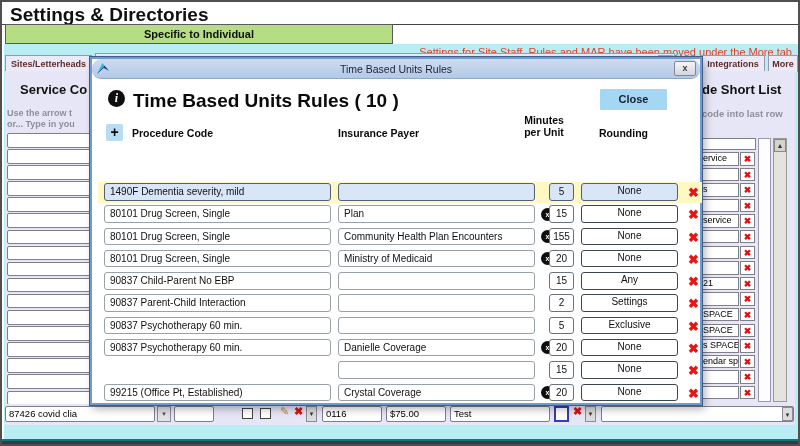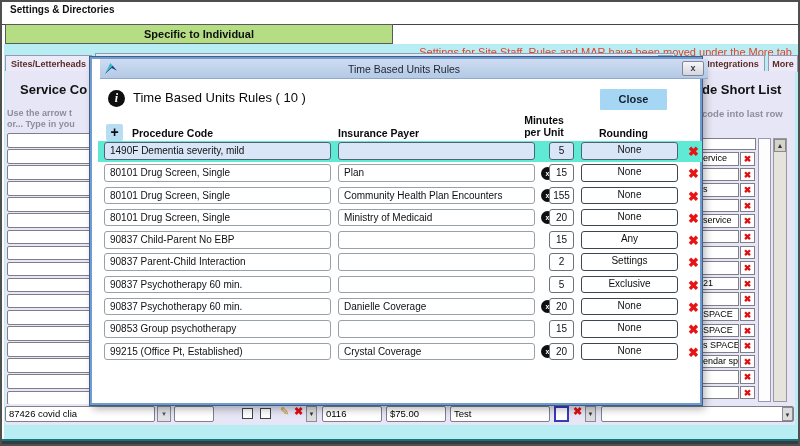--- a/index.html
+++ b/index.html
@@ -1,21 +1,21 @@
 <!DOCTYPE html>
 <html><head>
 <meta charset="utf-8">
 <style>
   * { margin:0; padding:0; box-sizing:border-box; }
   body { font-family:"Liberation Sans", sans-serif; background:#888; }
   #frame { position:relative; width:800px; height:446px; background:#fff;
            border:2px solid #4f4f4f; overflow:hidden; }
 
   
-  .page-title { position:absolute; left:8px; top:2px; font-size:10px; font-weight:bold; color:#111; }
+  .page-title { position:absolute; left:8px; top:2px; font-size:19px; font-weight:bold; color:#111; }
   .tabline { position:absolute; left:0; top:22px; width:796px; height:1px; background:#444; }
   .tab { position:absolute; top:22px; height:20px; border:1px solid #5a5a5a; text-align:center;
          font-size:11px; font-weight:bold; line-height:18px; color:#101010; }
   .tab-individual { left:3px; width:388px; background:#b5de84; }
   .tab-group { left:391px; width:404px; background:#b8edf4; border-bottom:none; }
 
   .body-bg { position:absolute; left:2px; top:42px; width:794px; height:395px; background:#b8edf4; }
   .notice { position:absolute; right:6px; top:44px; font-size:11px; color:#e8402a; }
 
   
@@ -66,48 +66,48 @@
   .red-x  { position:absolute; top:403px; font-size:11px; font-weight:900; color:#e01010; }
   .spinner { position:absolute; top:404px; width:11px; height:16px; background:#dcdcdc; border:1px solid #8a8a9a;
              font-size:6px; text-align:center; line-height:15px; color:#333; }
   .focus-box { position:absolute; top:404px; width:15px; height:16px; background:#fff; border:2px solid #3a3ab8; }
 
   .bottom-band { position:absolute; left:0; top:437px; width:796px; height:7px; background:#363c3e; border-top:2px solid #17727f; }
 
   
   .modal { position:absolute; left:88px; top:55px; width:612px; height:348px; background:#fff;
            border:2px solid #6f9bd1; box-shadow:0 0 0 1px #3f5f88, 3px 4px 8px rgba(0,0,0,.3); }
-  .titlebar { position:absolute; left:8px; top:0; width:100%; height:20px;
-              background:linear-gradient(#cfdcf0,#b3c9e6); border-bottom:1px solid #8fa8c8; }
+  .titlebar { position:absolute; left:0; top:0; width:100%; height:20px;
+              background:linear-gradient(#cfdcf0,#b3c9e6); border-bottom:1px solid #8fa8c8;border-radius:9px; }
   .titlebar-text { position:absolute; width:100%; text-align:center; font-size:10.5px; color:#1c2430; line-height:20px; }
   .app-icon { position:absolute; left:5px; top:4px; width:12px; height:11px;
               background:linear-gradient(135deg,#35b9c9 45%,#1d3f8e 45%);
               clip-path:polygon(0 100%, 45% 0, 100% 70%, 55% 45%); }
   .tb-close { position:absolute; right:4px; top:2px; width:22px; height:15px;
               background:linear-gradient(#f5f5f9,#d5d5de); border:1px solid #84849a; border-radius:2px;
               font-size:9px; font-weight:bold; color:#3a3a46; text-align:center; line-height:13px; }
 
   .info-icon { position:absolute; left:16px; top:31px; width:17px; height:17px; border-radius:50%;
                background:#0e0e0e; color:#fff; font-family:"Liberation Serif",serif; font-style:italic;
                font-weight:bold; font-size:12px; text-align:center; line-height:16px; }
-  .modal-heading { position:absolute; left:41px; top:31px; font-size:13px; font-weight:normal; color:#0a0a0a; }
+  .modal-heading { position:absolute; left:41px; top:31px; font-size:19px; font-weight:bold; color:#0a0a0a; }
   .close-btn { position:absolute; left:508px; top:30px; width:67px; height:21px; background:#a5d7f5;
                font-size:11px; font-weight:bold; color:#16202c; text-align:center; line-height:21px; border-radius:1px; }
 
   .plus-btn { position:absolute; left:14px; top:65px; width:17px; height:17px; background:#b8dcf2;
               font-size:14px; font-weight:bold; color:#0a0a0a; text-align:center; line-height:16px; border-radius:2px; }
   .col-label { position:absolute; font-size:10.5px; font-weight:bold; color:#0a0a0a; }
   .col-proc  { left:40px;  top:68px; }
   .col-payer { left:246px; top:68px; }
   .col-min   { left:422px; top:55px; width:60px; text-align:center; white-space:pre-line; line-height:12px; }
   .col-round { left:483px; top:68px; width:97px; text-align:center; }
 
   .rule-rows { position:absolute; left:6px; top:82px; width:604px; }
   .rule-row { position:relative; height:20.6px; margin-bottom:1.7px; }
-  .rule-row.selected { background:#5eead4; }
+  .rule-row.selected { background:#fef9c3;margin-top:41px; }
   .rbox { position:absolute; top:1px; height:17.5px; background:#fff; border:1px solid #98a0a8; border-radius:3px;
           font-size:10px; line-height:15.5px; padding:0 5px; overflow:hidden; white-space:nowrap; color:#101010; }
   .r-proc { left:6px;  width:227px; }
   .r-payer{ left:240px; width:197px; }
   .r-min  { left:451px; width:25px; text-align:center; padding:0; border-color:#6a727a; }
   .r-round{ left:483px; width:97px; text-align:center; padding:0; border:1.5px solid #3c4650; line-height:14.5px; }
   .rule-row.selected .rbox { background:#d9e6f7; border-color:#4f6273; }
   .r-clear { position:absolute; left:443px; top:3.5px; width:13px; height:13px; border-radius:50%; background:#0e0e0e;
              color:#fff; font-size:7px; font-weight:bold; text-align:center; line-height:13px; }
   .r-del { position:absolute; left:590px; top:2px; font-size:13px; font-weight:900; color:#e81414; line-height:17px; }
@@ -331,21 +331,20 @@
         </div>
         <div class="rule-row">
           <div class="rbox r-proc">90837 Psychotherapy 60 min.</div>
           <div class="rbox r-payer">Danielle Coverage</div>
           <div class="r-clear">x</div>
           <div class="rbox r-min">20</div>
           <div class="rbox r-round">None</div>
           <div class="r-del">✖</div>
         </div>
         <div class="rule-row">
-          <div class="rbox r-proc">90853 Group psychotherapy</div>
           <div class="rbox r-payer"></div>
 
           <div class="rbox r-min">15</div>
           <div class="rbox r-round">None</div>
           <div class="r-del">✖</div>
         </div>
         <div class="rule-row">
           <div class="rbox r-proc">99215 (Office Pt, Established)</div>
           <div class="rbox r-payer">Crystal Coverage</div>
           <div class="r-clear">x</div>

